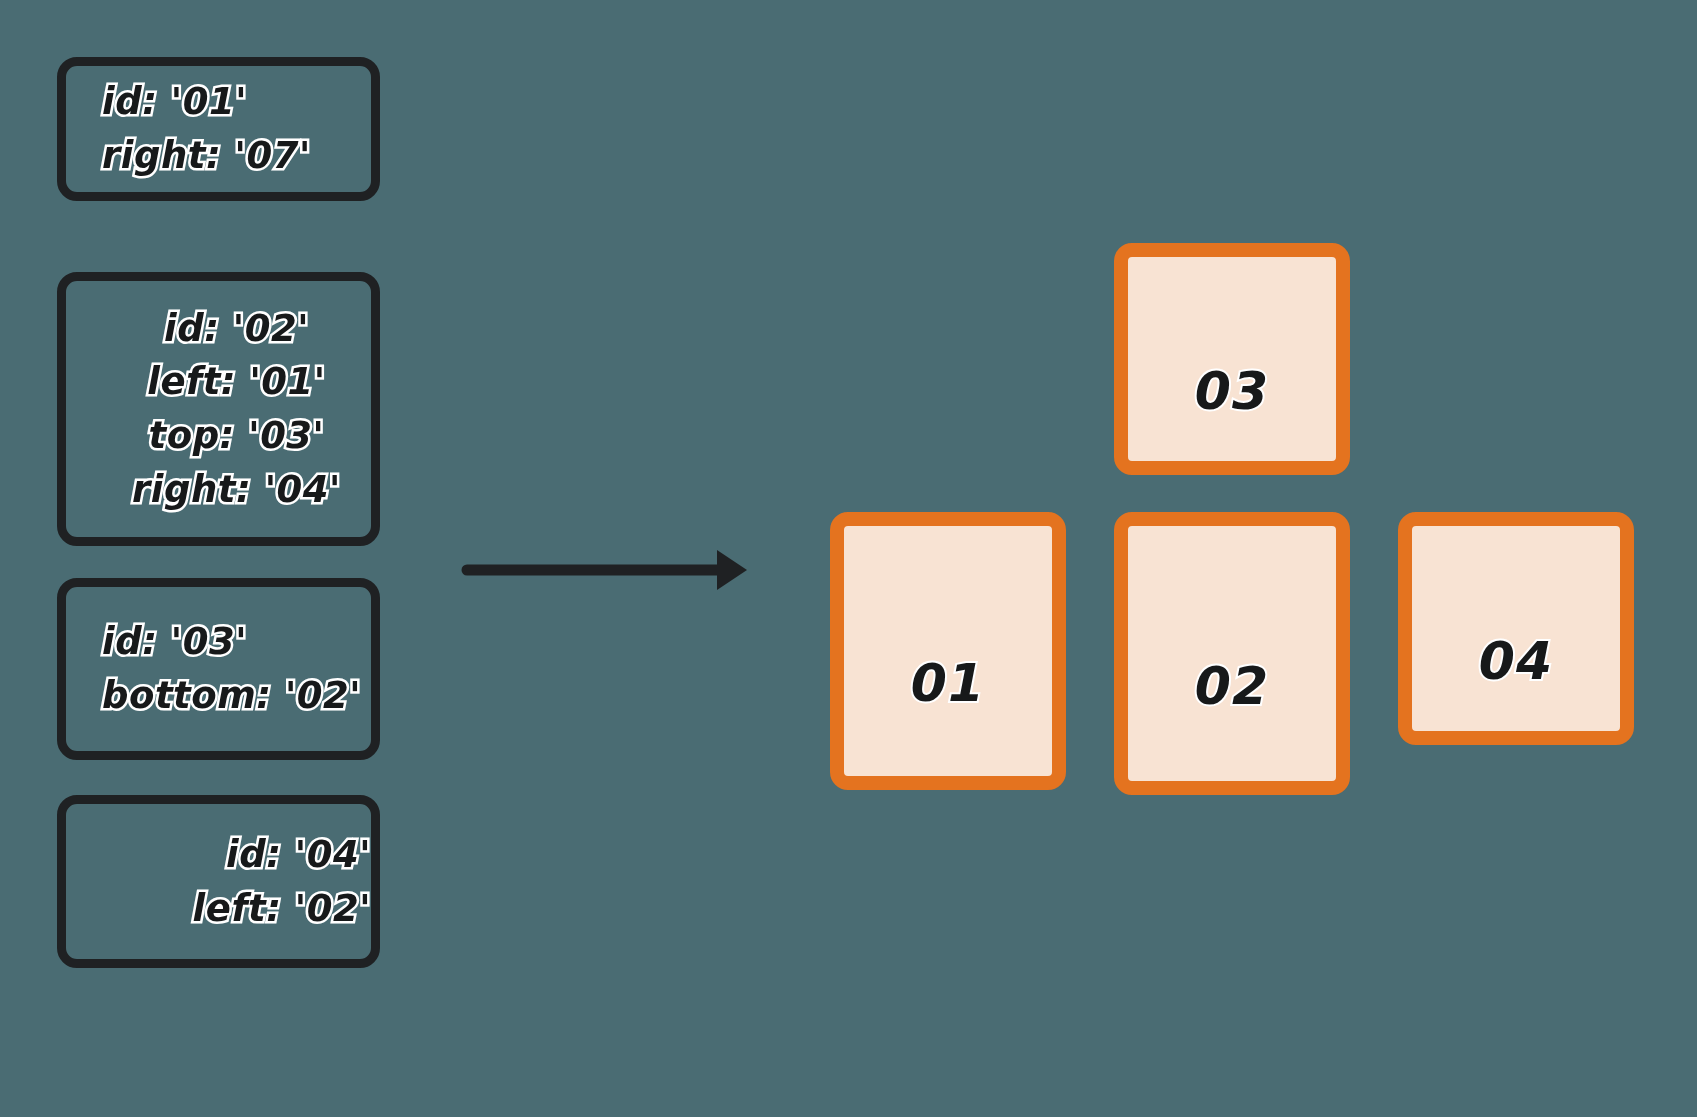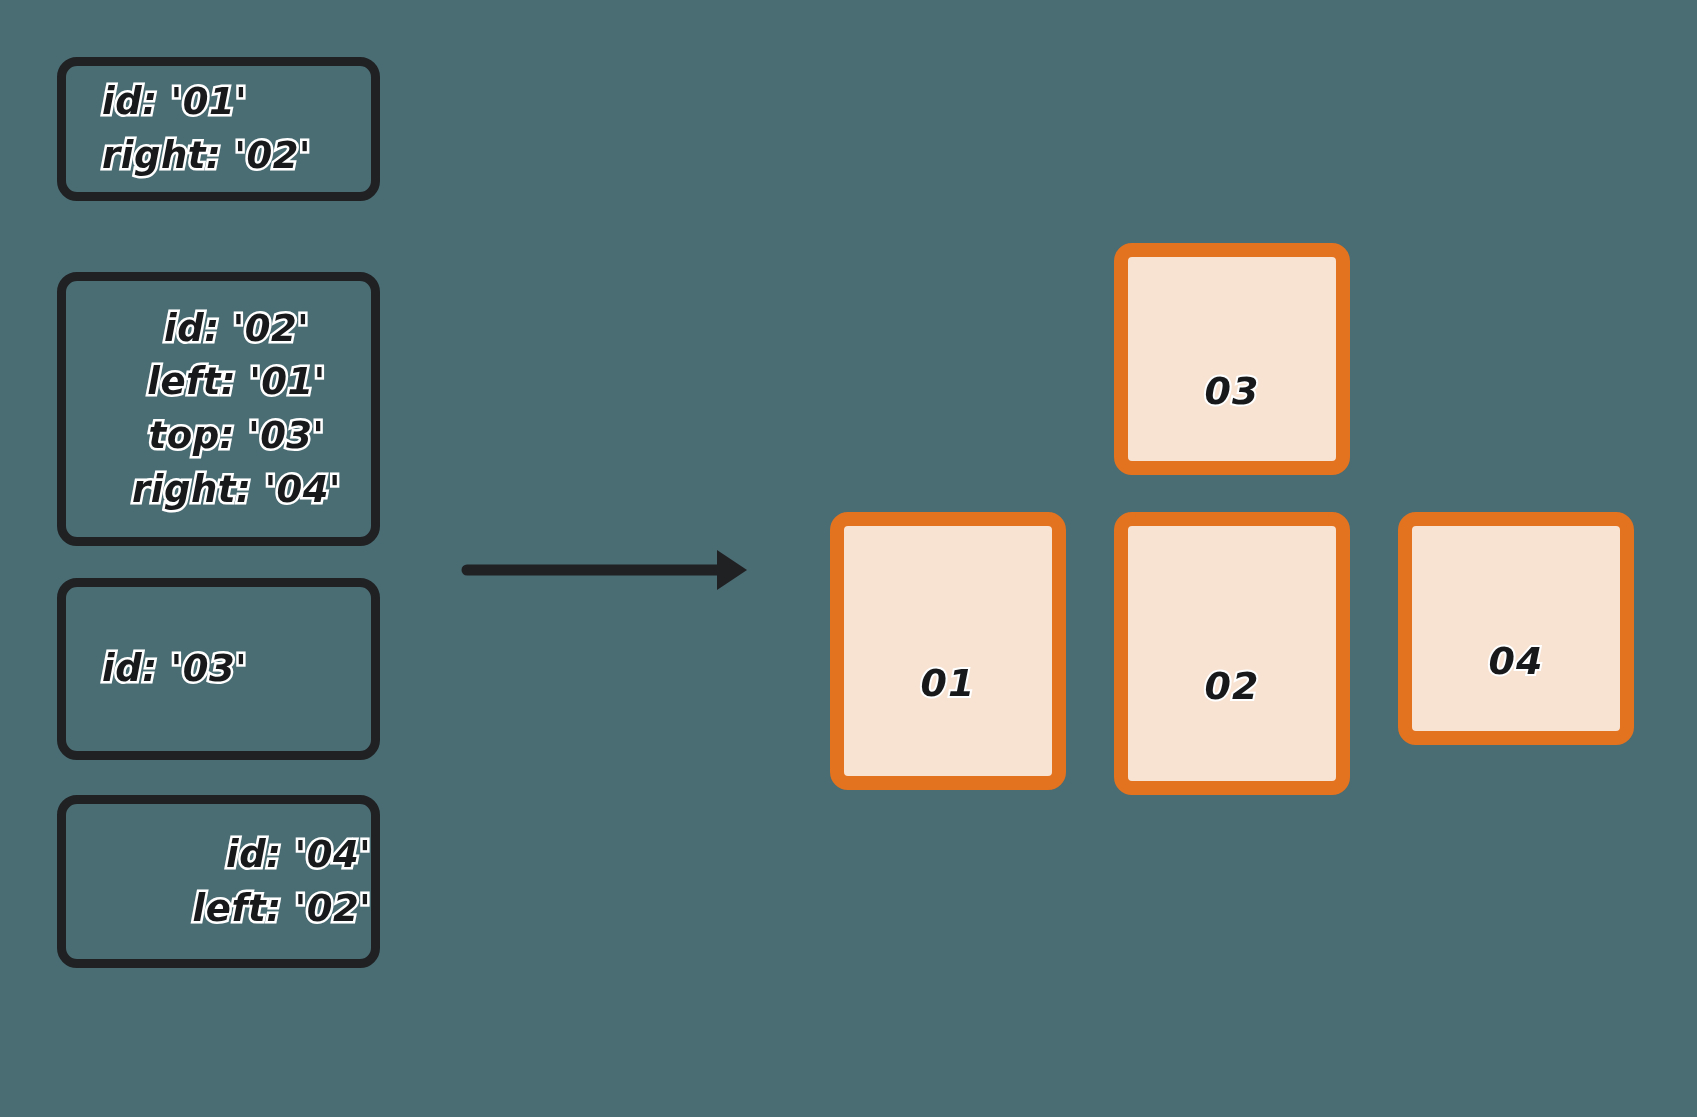--- a/index.html
+++ b/index.html
@@ -62,49 +62,50 @@
     border: 14px solid #e4731f;
     border-radius: 18px;
     display: flex;
     align-items: center;
     justify-content: center;
   }
   .tile-label {
     font-family: "DejaVu Sans", sans-serif;
     font-weight: 700;
     font-style: italic;
-    font-size: 38px;
+    font-size: 52px;
     letter-spacing: 1px;
     color: #17191a;
     -webkit-text-stroke: 4px #ffffff;
     paint-order: stroke fill;
     position: relative;
     top: 28px;
     margin-top: 8px;
   }
 </style>
 </head>
 <body>
 
 <div id="stage">
 
   <div class="node-box" style="left:57px; top:57px; width:323px; height:144px;">
     <div class="node-line">id: '01'</div>
-    <div class="node-line">right: '02'</div>
+    <div class="node-line">right: '07'</div>
   </div>
 
   <div class="node-box" style="left:57px; top:272px; width:323px; height:274px;align-items:center;">
     <div class="node-line">id: '02'</div>
     <div class="node-line">left: '01'</div>
     <div class="node-line">top: '03'</div>
     <div class="node-line">right: '04'</div>
   </div>
 
   <div class="node-box" style="left:57px; top:578px; width:323px; height:182px;">
     <div class="node-line">id: '03'</div>
+    <div class="node-line">bottom: '02'</div>
   </div>
 
   <div class="node-box" style="left:57px; top:795px; width:323px; height:173px;align-items:flex-end;">
     <div class="node-line">id: '04'</div>
     <div class="node-line">left: '02'</div>
   </div>
 
   <svg id="arrow" viewBox="0 0 310 70" xmlns="http://www.w3.org/2000/svg">
     <line x1="12" y1="30" x2="272" y2="30" stroke="#1f2123" stroke-width="11" stroke-linecap="round"></line>
     <path d="M 262 10 L 292 30 L 262 50 Z" fill="#1f2123"></path>

